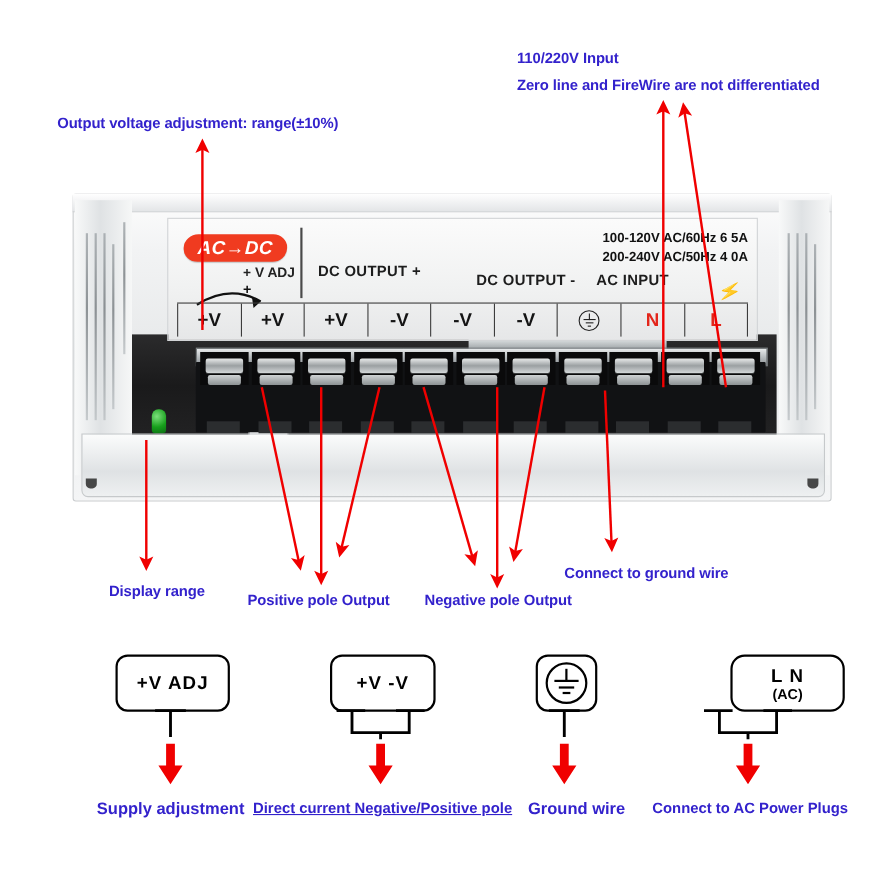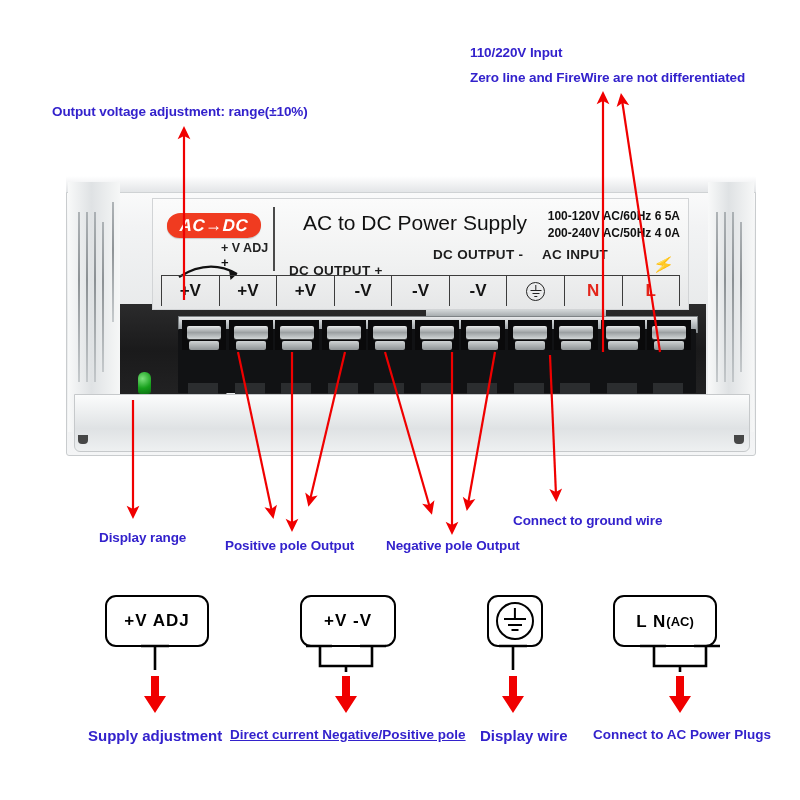--- a/index.html
+++ b/index.html
@@ -202,23 +202,22 @@
       <span>AC→DC</span>
     </div>
     <div class="adj-txt">+ V ADJ</div>
     <svg class="adj-arc" width="78" height="26">
       <path d="M4 20 Q34 1 62 17" stroke="#111" stroke-width="2.1" fill="none"></path>
       <path d="M62 17 l-8 -4 l1.5 10 z" fill="#111"></path>
     </svg>
     <div class="abs" style="left:68px;top:56px;font-size:13px;font-weight:bold;color:#111;">+</div>
 
     <div class="lbl-rule" style="left:120px;top:8px;width:1.6px;height:64px;"></div>
-    <div class="title">AC to DC Power Supply</div>
-
-    <div class="grp" style="left:136px;top:64px;">DC OUTPUT +</div>
+
+    <div class="grp" style="left:136px;top:40px;">DC OUTPUT +</div>
     <div class="grp" style="left:280px;top:48px;">DC OUTPUT -</div>
     <div class="grp" style="left:389px;top:48px;">AC INPUT</div>
 
     <div class="spec" style="top:10px;">100-120V AC/60Hz 6 5A</div>
     <div class="spec" style="top:27px;">200-240V AC/50Hz 4 0A</div>
     <div class="bolt">⚡</div>
 
     <div class="term-row" id="term-row">
         <div class="term">
           <span>+V</span>
@@ -293,22 +292,22 @@
         <i></i>
         <i></i>
       </span>
     </div>
     <svg width="72" height="42" style="position: absolute; left: 477px; top: 642px;">
       <path d="M22,4 H50 M36,4 V28" stroke="#000" stroke-width="2.6" fill="none"></path>
     </svg>
     <svg width="26" height="42" style="position: absolute; left: 500px; top: 676px;">
       <path d="M9,0 h8 v20 h7 l-11,17 l-11,-17 h7 z" fill="#f00000"></path>
     </svg>
-    <div class="lg-lbl" style="left: 480px; top: 727px; font-size: 15px;">Display wire</div>
-    <div class="lg-box" style="left: 613px; top: 595px; width: 100px; height: 48px; flex-direction: row;">
+    <div class="lg-lbl" style="left: 480px; top: 727px; font-size: 15px;">Ground wire</div>
+    <div class="lg-box" style="left: 664px; top: 595px; width: 100px; height: 48px; flex-direction: column; border-radius: 13px;">
       <span style="margin-bottom: -2px;">L     N</span>
       <span style="font-size: 13px; letter-spacing: 0px;">(AC)</span>
     </div>
     <svg width="120" height="42" style="position: absolute; left: 620px; top: 642px;">
       <path d="M20,4 H46 M74,4 H100 M34,4 V24 H86 V4 M60,24 V30" stroke="#000" stroke-width="2.6" fill="none"></path>
     </svg>
     <svg width="26" height="42" style="position: absolute; left: 667px; top: 676px;">
       <path d="M9,0 h8 v20 h7 l-11,17 l-11,-17 h7 z" fill="#f00000"></path>
     </svg>
     <div class="lg-lbl" style="left: 593px; top: 727px; font-size: 13.5px;">Connect to AC Power Plugs</div>

